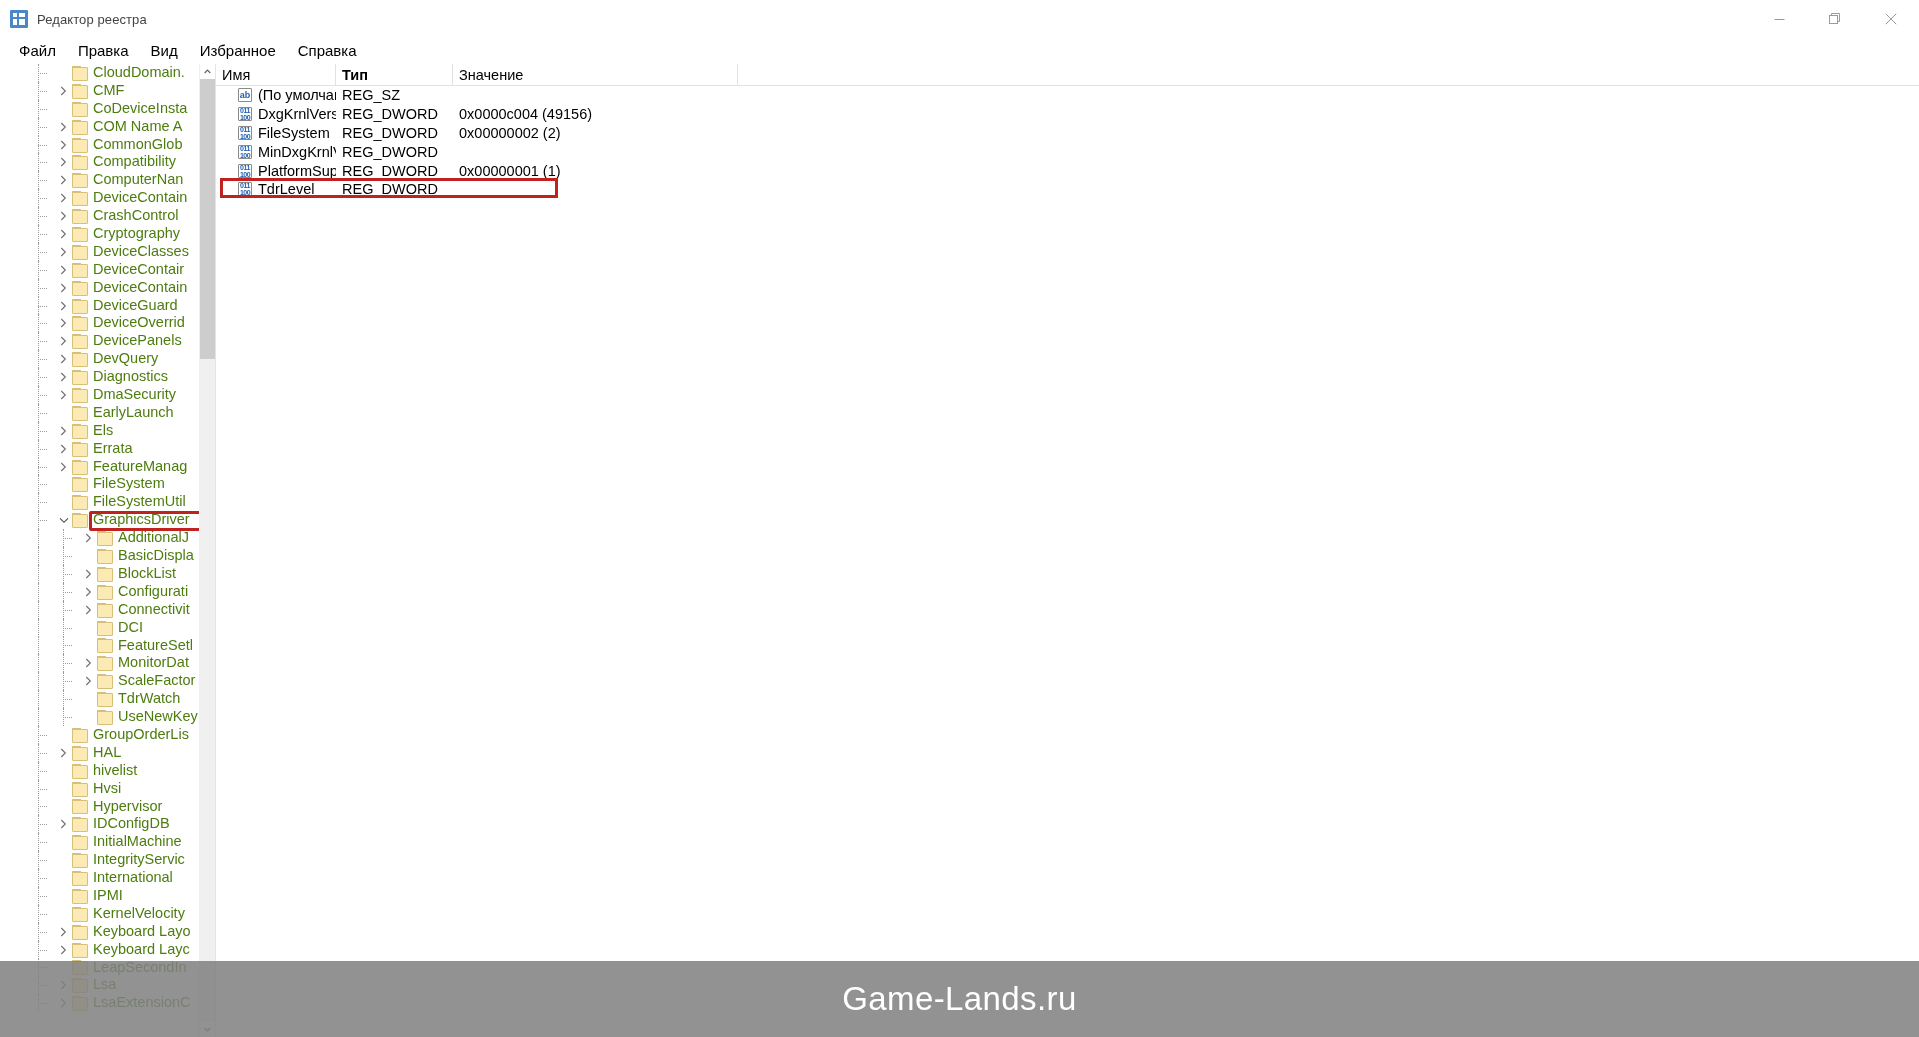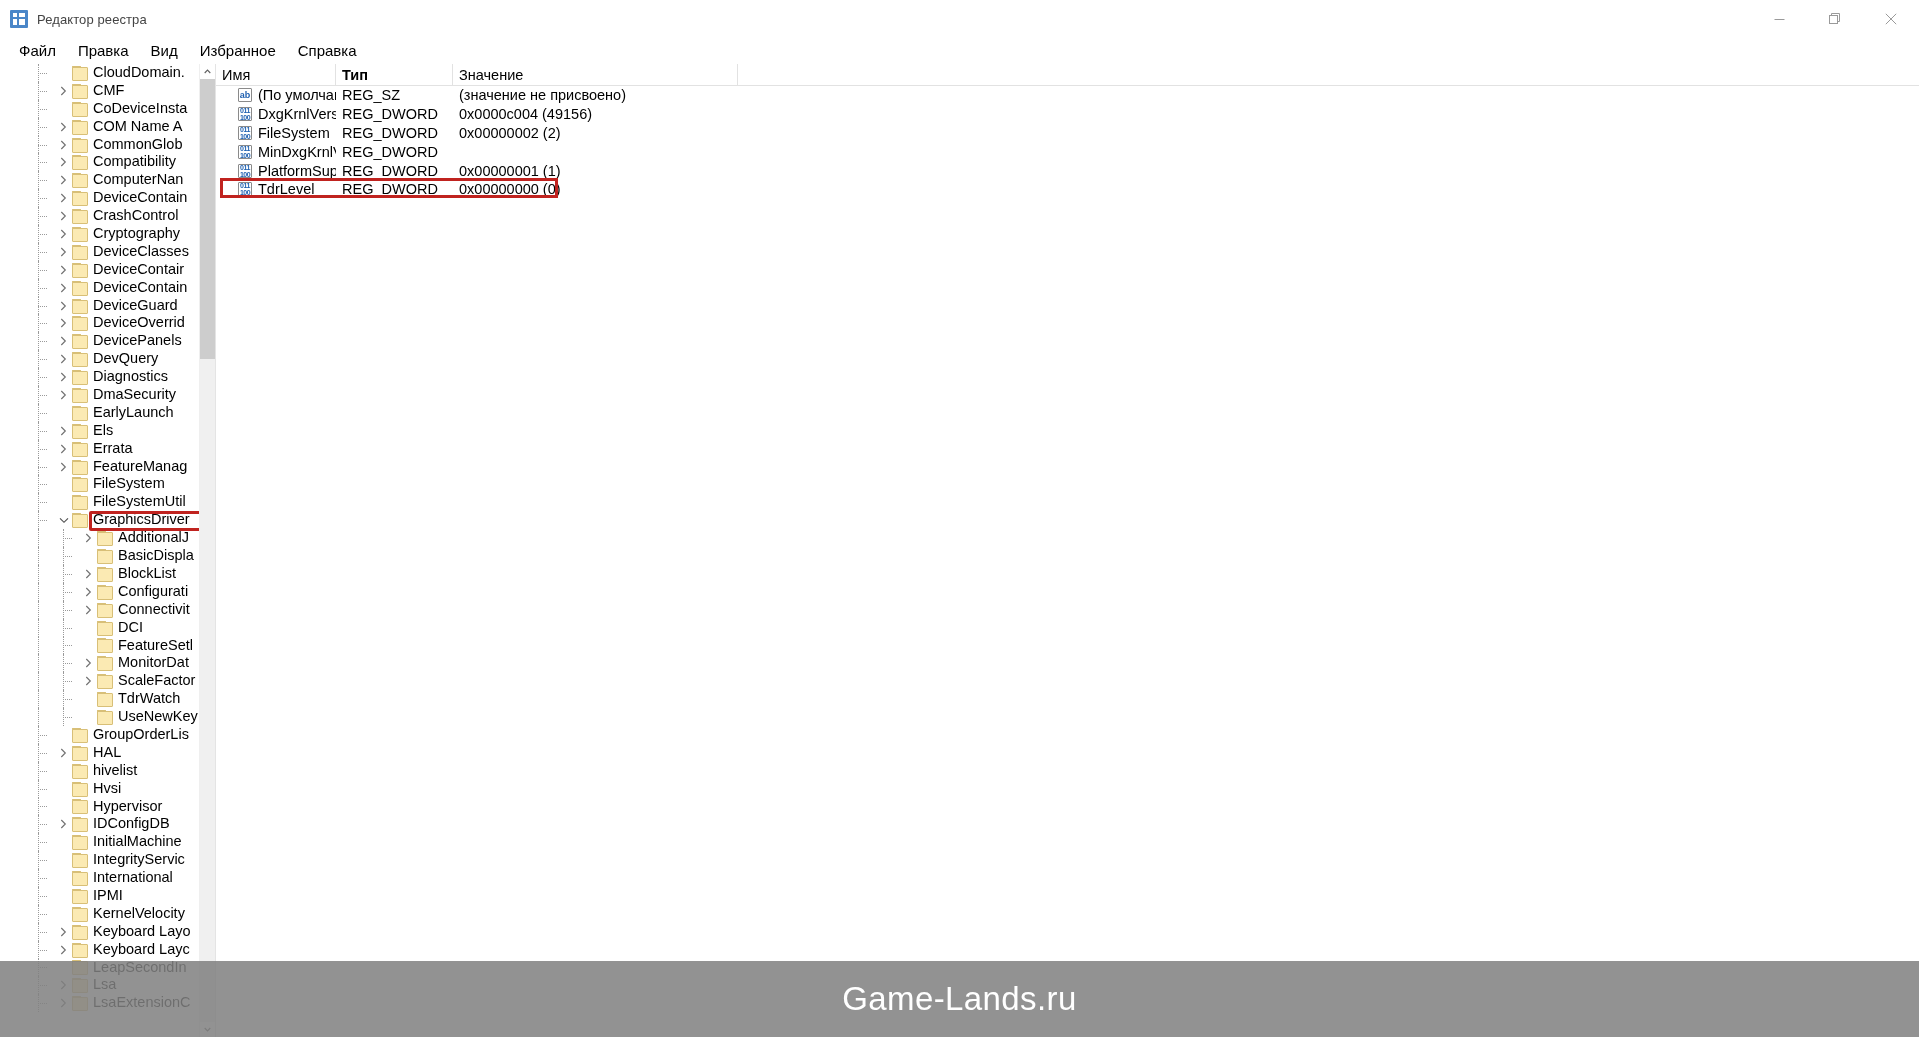--- a/index.html
+++ b/index.html
@@ -214,21 +214,21 @@
     width: 7px;
     height: 3px;
     background: #f3dc97;
     border: 1px solid #d8bf77;
     border-bottom: none;
     border-radius: 1px 1px 0 0;
   }
   .tlabel {
     position: relative;
     z-index: 2;
-    color: #000000;
+    color: #4d7c0f;
   }
   .tnode.sel .tlabel {
     background: transparent;
   }
   
   #tree-highlight {
     position: absolute;
     left: 89px;
     width: 128px;
     height: 20px;
@@ -1309,21 +1309,20 @@
     <div id="valuelist">
         <div class="vrow">
           <div class="vname">
             <div class="vicon ab">
               <div class="vi-frame"></div>
               <div class="vi-txt">ab</div>
             </div>
             <span>(По умолчанию)</span>
           </div>
           <div class="vtype">REG_SZ</div>
-          <div class="vval">(значение не присвоено)</div>
         </div>
         <div class="vrow">
           <div class="vname">
             <div class="vicon dw">
               <div class="vi-frame"></div>
               <div class="vi-txt" style="flex-direction:column;">
                 <span style="display:block;">011</span>
                 <span style="display:block;">100</span>
               </div>
             </div>
@@ -1378,21 +1377,20 @@
             <div class="vicon dw">
               <div class="vi-frame"></div>
               <div class="vi-txt" style="flex-direction:column;">
                 <span style="display:block;">011</span>
                 <span style="display:block;">100</span>
               </div>
             </div>
             <span>TdrLevel</span>
           </div>
           <div class="vtype">REG_DWORD</div>
-          <div class="vval">0x00000000 (0)</div>
         </div>
       </div>
     <div id="row-highlight" style="top: 114px;"></div>
   </div>
 </div>
 
 <div id="watermark">
   <div id="watermark-text">Game-Lands.ru</div>
 </div>
 

